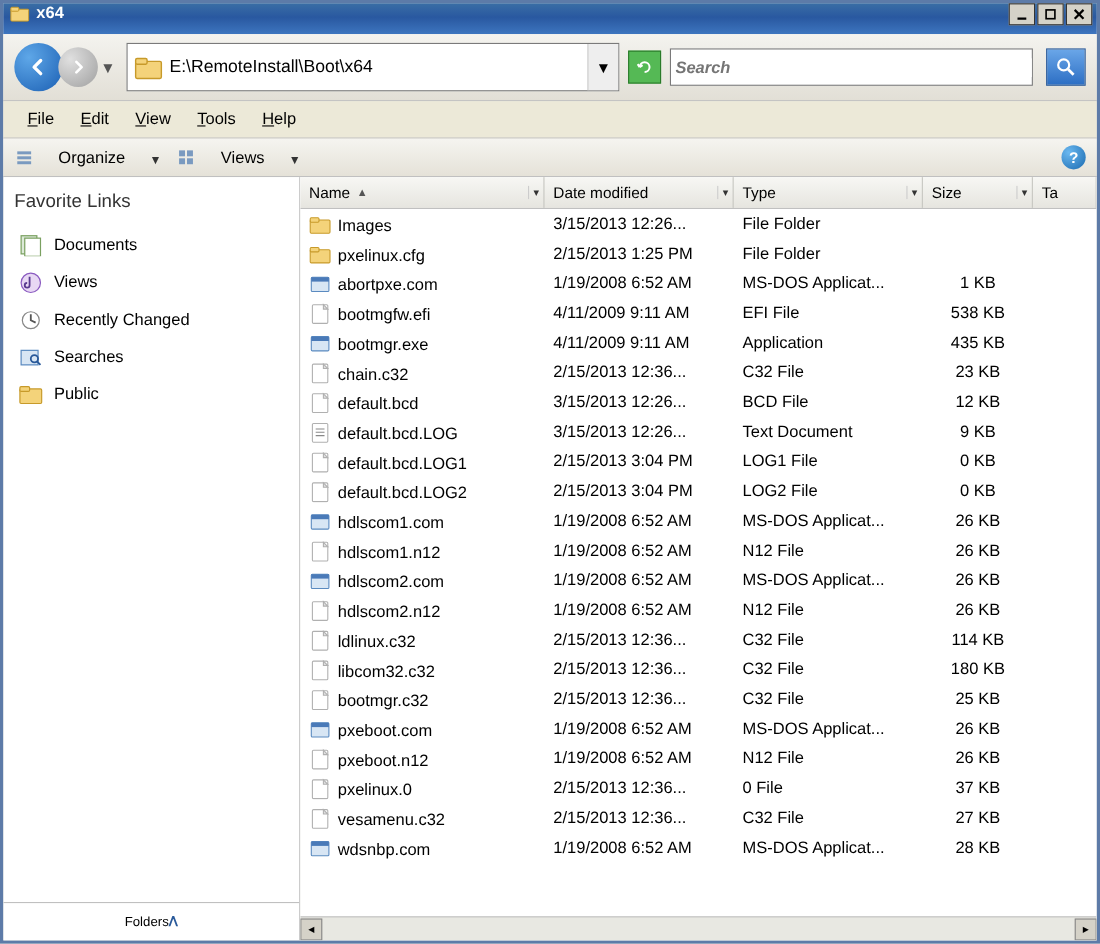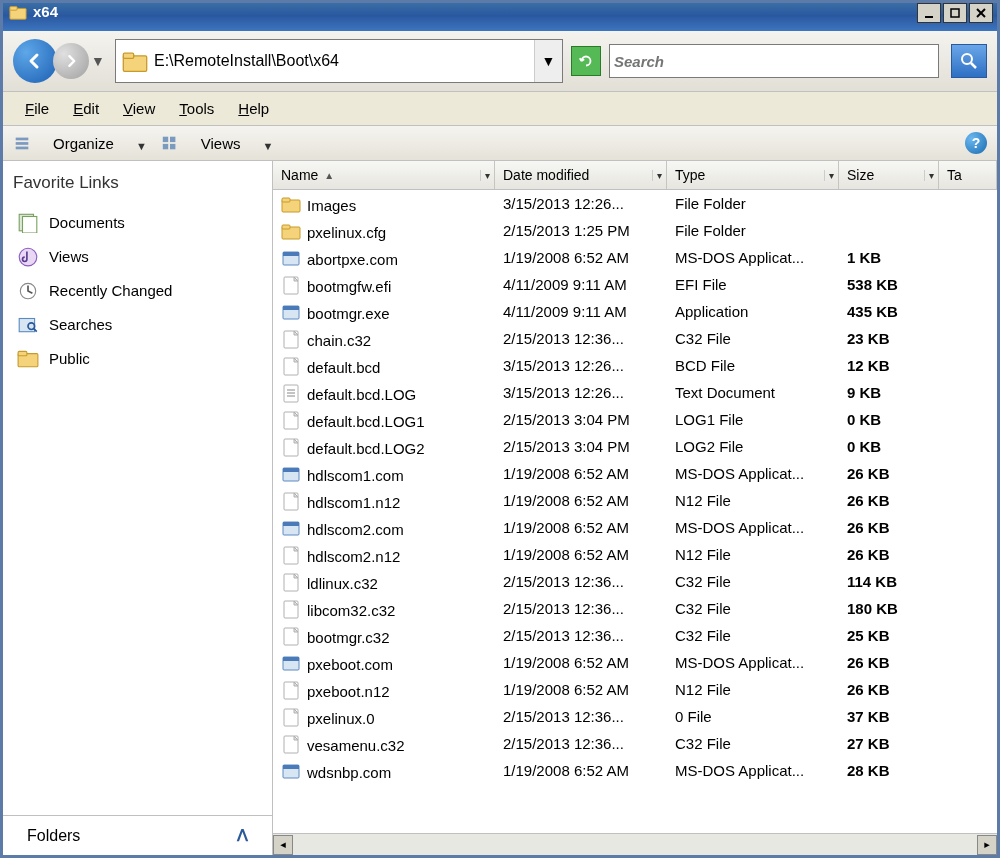--- a/index.html
+++ b/index.html
@@ -42,41 +42,41 @@
 .tool-drop { font-size:11px; color:#333; }
 .help-btn { margin-left:auto; width:22px; height:22px; border-radius:50%; background:radial-gradient(circle at 30% 30%,#6ab8f0,#1a6ab0); color:#fff; display:flex; align-items:center; justify-content:center; font-weight:bold; }
 
 
 .content { flex:1; display:flex; overflow:hidden; }
 .sidebar { width:270px; background:#fff; border-right:1px solid #c0c0c0; display:flex; flex-direction:column; }
 .sidepane { flex:1; padding:12px 10px; }
 .side-header { font-size:17px; color:#333; margin-bottom:12px; }
 .fav-link { display:flex; align-items:center; gap:10px; padding:6px 4px; font-size:15px; cursor:pointer; }
 .fav-icon { width:22px; height:22px; flex-shrink:0; }
-.folders-bar { border-top:1px solid #c0c0c0; padding:10px 24px; display:flex; align-items:center; justify-content:space-between; font-size:16px; cursor:pointer; }
+.folders-bar { border-top:1px solid #c0c0c0; padding:10px 12px; display:flex; align-items:center; justify-content:center; font-size:12px; cursor:pointer; }
 .folders-bar .chev { color:#2a5a9a; font-weight:bold; }
 
 .main { flex:1; display:flex; flex-direction:column; background:#fff; overflow:hidden; }
 .col-headers { display:flex; background:linear-gradient(#f7f7f4,#e6e5df); border-bottom:1px solid #c0c0c0; font-size:14px; }
 .col { padding:6px 8px; border-right:1px solid #c6c6c0; display:flex; align-items:center; position:relative; }
 .col-name { width:222px; }
 .col-date { width:172px; }
 .col-type { width:172px; }
 .col-size { width:100px; }
 .col-ta { flex:1; }
 .col .sortarr { font-size:10px; margin-left:6px; color:#555; }
 .col .droparr { position:absolute; right:4px; font-size:10px; color:#333; border-left:1px solid #ccc; padding-left:4px; }
 
 .filerows { flex:1; overflow:hidden; }
 .row { display:flex; align-items:center; height:27px; font-size:15px; }
 .cell { padding:0 8px; white-space:nowrap; overflow:hidden; }
 .c-name { width:222px; display:flex; align-items:flex-end; gap:6px; }
 .c-date { width:172px; }
 .c-type { width:172px; }
-.c-size { width:100px; text-align:left;font-weight:bold; }
+.c-size { width:100px; text-align:center; }
 .file-ic { width:20px; height:20px; flex-shrink:0; }
 
 .hscroll { height:22px; background:#e8e8e2; border-top:1px solid #c0c0c0; display:flex; align-items:center; }
 .hscroll .arrow-btn { width:20px; height:20px; background:#d5d2c8; border:1px solid #888; display:flex; align-items:center; justify-content:center; font-size:11px; }
 .hscroll .track { flex:1; }
 .hscroll .arrow-btn.right { margin-left:auto; }
 </style>
 </head>
 <body>
 

